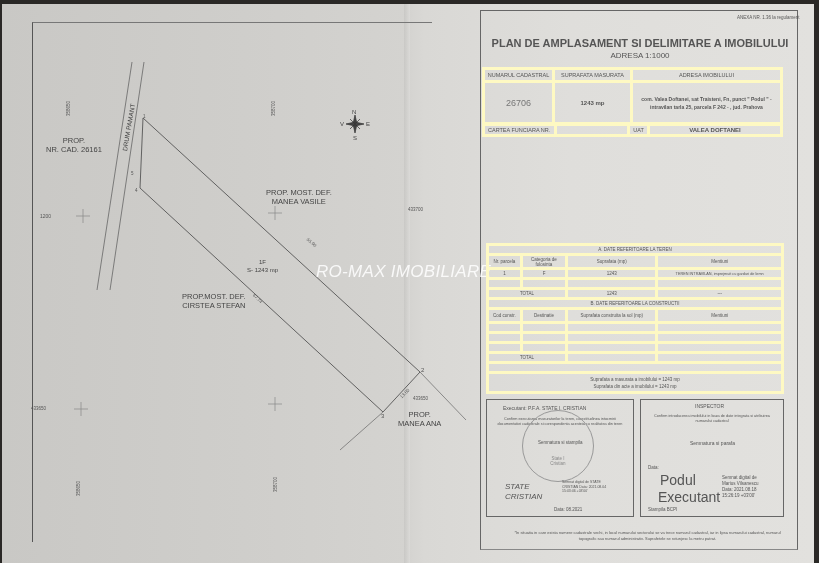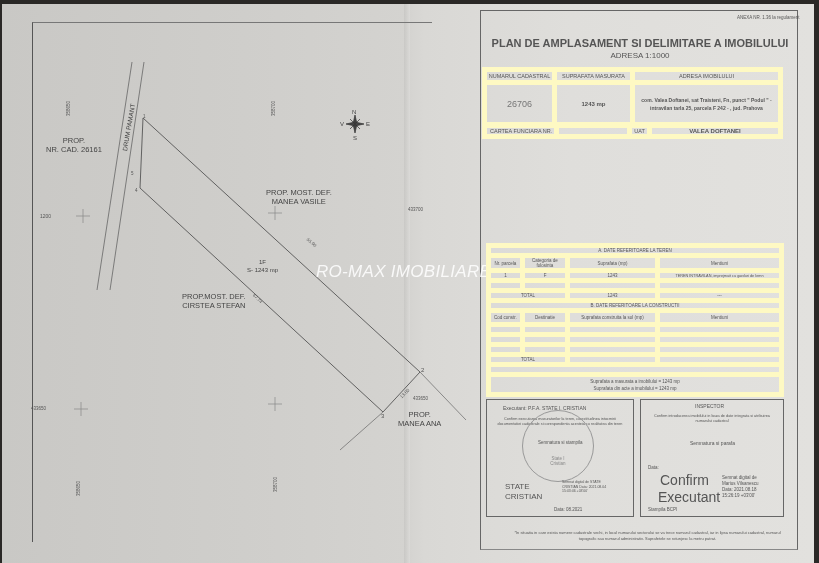--- a/index.html
+++ b/index.html
@@ -14,21 +14,21 @@
   .frame-right { position: absolute; left: 480px; top: 10px; width: 318px; height: 540px; border: 1px solid #666; border-bottom: 1px solid #888; }
   svg.map { position: absolute; left: 0; top: 0; }
   .maplbl { position: absolute; font-size: 7.5px; color: #444; text-align: center; line-height: 9px; white-space: nowrap; }
   .coord { position: absolute; font-size: 4.5px; color: #555; white-space: nowrap; }
   .vcoord { transform: rotate(-90deg); transform-origin: left top; }
   .watermark { position: absolute; left: 316px; top: 262px; font-size: 17px; color: rgba(255,255,255,0.85); letter-spacing: 0.3px; font-style: italic; }
   .annex { position: absolute; left: 737px; top: 15px; font-size: 4.5px; color: #555; }
   .title { position: absolute; left: 490px; top: 37px; width: 300px; text-align: center; font-size: 11px; font-weight: bold; color: #555; }
   .scale { position: absolute; left: 490px; top: 51px; width: 300px; text-align: center; font-size: 8px; color: #555; }
   table { border-collapse: collapse; position: absolute; }
-  td, th { border: 5px solid #fef9c3; font-size: 5px; color: #555; text-align: center; font-weight: normal; }
+  td, th { border: 3px solid #fef9c3; font-size: 5px; color: #555; text-align: center; font-weight: normal; }
   .t-top { left: 482px; top: 67px; width: 301px; }
   .t-top th { height: 13px; font-size: 5.5px; }
   .t-top td { height: 43px; }
   .t-cf { left: 482px; top: 122px; width: 301px; }
   .t-cf td { height: 12px; font-size: 5.5px; }
   .t-teren { left: 486px; top: 243px; width: 298px; }
   .t-teren td { height: 10px; font-size: 4.5px; }
   .footer-note { position: absolute; left: 510px; top: 530px; width: 275px; font-size: 4px; color: #555; text-align: center; line-height: 6px; }
   .sig-box { position: absolute; border: 1px solid #666; }
   .stamp { position: absolute; left: 522px; top: 410px; width: 72px; height: 72px; border: 1px solid #999; border-radius: 50%; }
@@ -226,33 +226,33 @@
   </table>
 
 <div class="sig-box" style="left:486px;top:399px;width:148px;height:118px;"></div>
 <div class="sig-box" style="left:640px;top:399px;width:144px;height:118px;"></div>
 
 <div class="small" style="left:503px;top:405px;font-size:5px;">Executant: P.F.A. STATE I. CRISTIAN</div>
 <div class="small" style="left:495px;top:417px;width:130px;white-space:normal;text-align:center;font-size:3.8px;line-height:5px;">Confirm executarea masuratorilor la teren, corectitudinea intocmirii documentatiei cadastrale si corespondenta acesteia cu realitatea din teren</div>
 <div class="stamp"></div>
 <div class="small" style="left:538px;top:440px;">Semnatura si stampila</div>
 <div class="small" style="left:546px;top:456px;width:24px;white-space:normal;text-align:center;color:#888;font-size:4.5px;">State I Cristian</div>
-<div class="sig-name" style="left:505px;top:482px;">
+<div class="sig-name" style="left:505px;top:482px;font-style:italic;">
   <div>STATE</div>
   <div>CRISTIAN</div>
 </div>
 <div class="small" style="left:562px;top:480px;width:48px;white-space:normal;font-size:3.5px;line-height:4.5px;">Semnat digital de STATE CRISTIAN Data: 2021.08.04 15:43:46 +03'00'</div>
 <div class="small" style="left:554px;top:507px;">Data: 08.2021</div>
 
 <div class="small" style="left:695px;top:403px;font-size:5px;">INSPECTOR</div>
 <div class="small" style="left:648px;top:414px;width:128px;white-space:normal;text-align:center;font-size:3.8px;line-height:5px;">Confirm introducerea imobilului in baza de date integrata si atribuirea numarului cadastral</div>
 <div class="small" style="left:690px;top:440px;font-size:5px;">Semnatura si parafa</div>
 <div class="small" style="left:648px;top:465px;">Data:</div>
 <div class="big-sig" style="left:658px;top:472px;">
-  <div style="padding-left:2px">Confirm</div>
+  <div style="padding-left:2px">Podul</div>
   <div>Executant</div>
 </div>
 <div class="small" style="left:722px;top:475px;line-height:6px;">
   <div>Semnat digital de</div>
   <div>Marius Vilsanescu</div>
   <div>Data: 2021.08.18</div>
   <div>15:26:19 +03'00'</div>
 </div>
 <div class="small" style="left:648px;top:507px;">Stampila BCPI</div>
 

